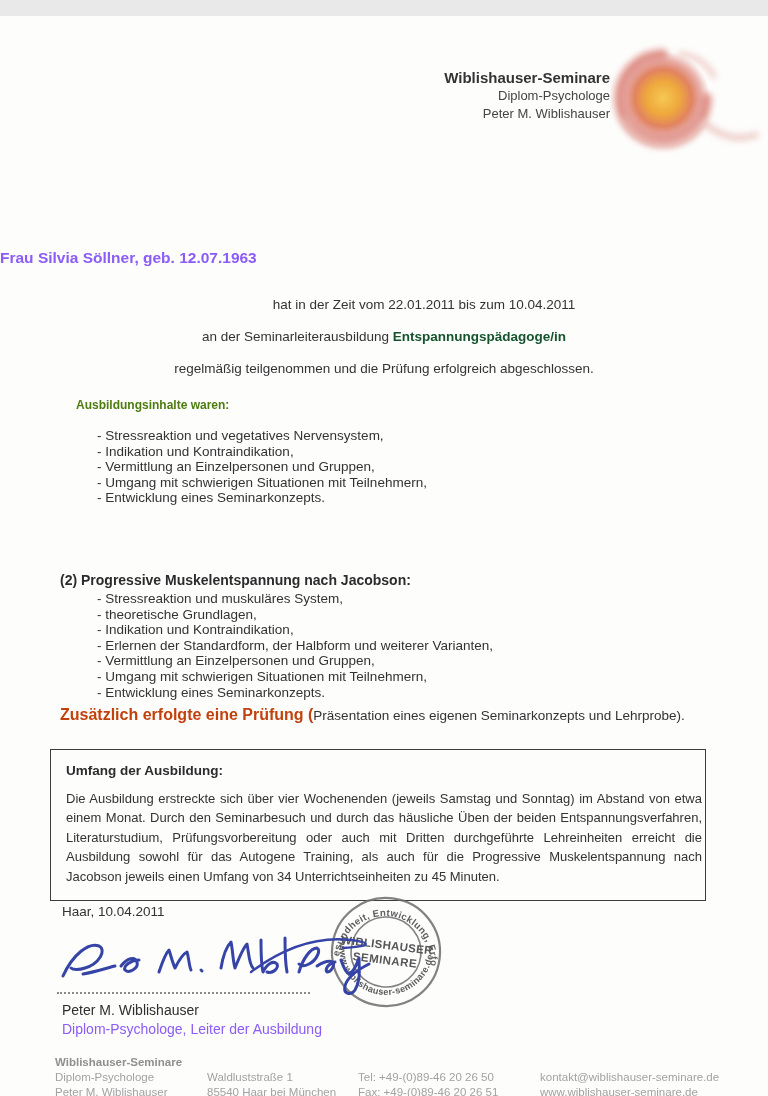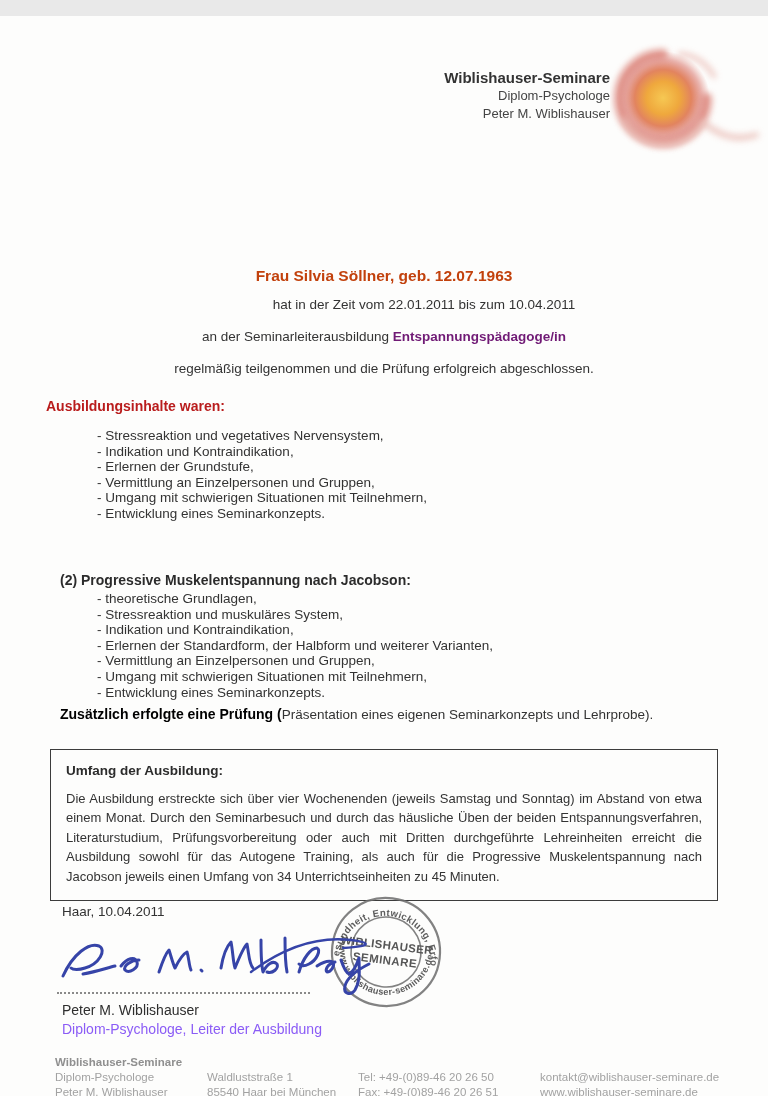--- a/index.html
+++ b/index.html
@@ -21,52 +21,52 @@
   .header-sub{font-size:13px;color:#444;}
   .logo{position:absolute; top:26px; right:2px; width:156px; height:124px;}
 
   
   .doc-title{
     position:absolute; top:181px; left:0; width:100%;
     text-align:center; font-size:26px; font-weight:bold; color:#262626;
     letter-spacing:0.5px;
   }
   .recipient{
-    position:absolute; top:251px; left:0; width:100%;
-    text-align:center; font-size:15.5px; font-weight:bold; color:#c2410c;
+    position:absolute; top:233px; left:0; width:100%;
+    text-align:left; font-size:15.5px; font-weight:bold; color:#8b5cf6;
   }
   .intro-line{
     position:absolute; left:0; width:100%;
     text-align:center; font-size:13.5px; color:#333;
   }
   .il1{top:281px;padding-left:40px;} .il2{top:313px;} .il3{top:345px;}
-  .intro-line b{color:#701a75;}
+  .intro-line b{color:#14532d;}
 
   
   .contents-label{
-    position:absolute; top:382px; left:46px;
-    font-size:14px; font-weight:bold; color:#b91c1c;
+    position:absolute; top:382px; left:76px;
+    font-size:12px; font-weight:bold; color:#4d7c0f;
   }
   .section{position:absolute; left:60px; right:60px;}
   .sec1{top:412px;} .sec2{top:556px;}
   .section-heading{font-size:14px; font-weight:bold; color:#2c2c2c; margin:0 0 3px 0;}
   .section ul{list-style:none; margin:0; padding:0 0 0 37px;}
   .section li{font-size:13.5px; line-height:15.6px; color:#333;}
 
   .exam-note{
     position:absolute; top:690px; left:60px; right:40px;
     font-size:13.5px; color:#333;
   }
-  .exam-note b{font-size:14px;color:#000000;}
+  .exam-note b{font-size:16px;color:#c2410c;}
 
   
   .scope-box{
     position:absolute; top:733px; left:50px; width:636px;
     border:1.5px solid #3c3c3c;
-    padding:13px 15px 14px 15px;
+    padding:13px 3px 14px 15px;
     background:transparent;
   }
   .scope-title{font-size:13.5px; font-weight:bold; color:#2c2c2c; margin-bottom:11px;}
   .scope-body{font-size:13px; line-height:19.4px; color:#333; text-align:justify;}
 
   
   .place-date{position:absolute; top:888px; left:62px; font-size:13.5px; color:#333;}
   .stamp-wrap{position:absolute; top:878px; left:328px; width:116px; height:116px;
     transform:rotate(7deg); z-index:1;}
   .signature-svg{position:absolute; top:898px; left:55px; z-index:2;}
@@ -123,32 +123,31 @@
     <span>an der Seminarleiterausbildung </span><b>Entspannungspädagoge/in</b>
   </div>
   <div class="intro-line il3">regelmäßig teilgenommen und die Prüfung erfolgreich abgeschlossen.</div>
 
   <div class="contents-label">Ausbildungsinhalte waren:</div>
 
   <div class="section sec1">
     <ul>
       <li>- Stressreaktion und vegetatives Nervensystem,</li>
       <li>- Indikation und Kontraindikation,</li>
-      <li>- Erlernen der Grundstufe,</li>
       <li>- Vermittlung an Einzelpersonen und Gruppen,</li>
       <li>- Umgang mit schwierigen Situationen mit Teilnehmern,</li>
       <li>- Entwicklung eines Seminarkonzepts.</li>
     </ul>
   </div>
 
   <div class="section sec2">
     <div class="section-heading">(2) Progressive Muskelentspannung nach Jacobson:</div>
     <ul>
+      <li>- Stressreaktion und muskuläres System,</li>
       <li>- theoretische Grundlagen,</li>
-      <li>- Stressreaktion und muskuläres System,</li>
       <li>- Indikation und Kontraindikation,</li>
       <li>- Erlernen der Standardform, der Halbform und weiterer Varianten,</li>
       <li>- Vermittlung an Einzelpersonen und Gruppen,</li>
       <li>- Umgang mit schwierigen Situationen mit Teilnehmern,</li>
       <li>- Entwicklung eines Seminarkonzepts.</li>
     </ul>
   </div>
 
   <div class="exam-note">
     <b>Zusätzlich erfolgte eine Prüfung (</b><span>Präsentation eines eigenen Seminarkonzepts und Lehrprobe).</span>

